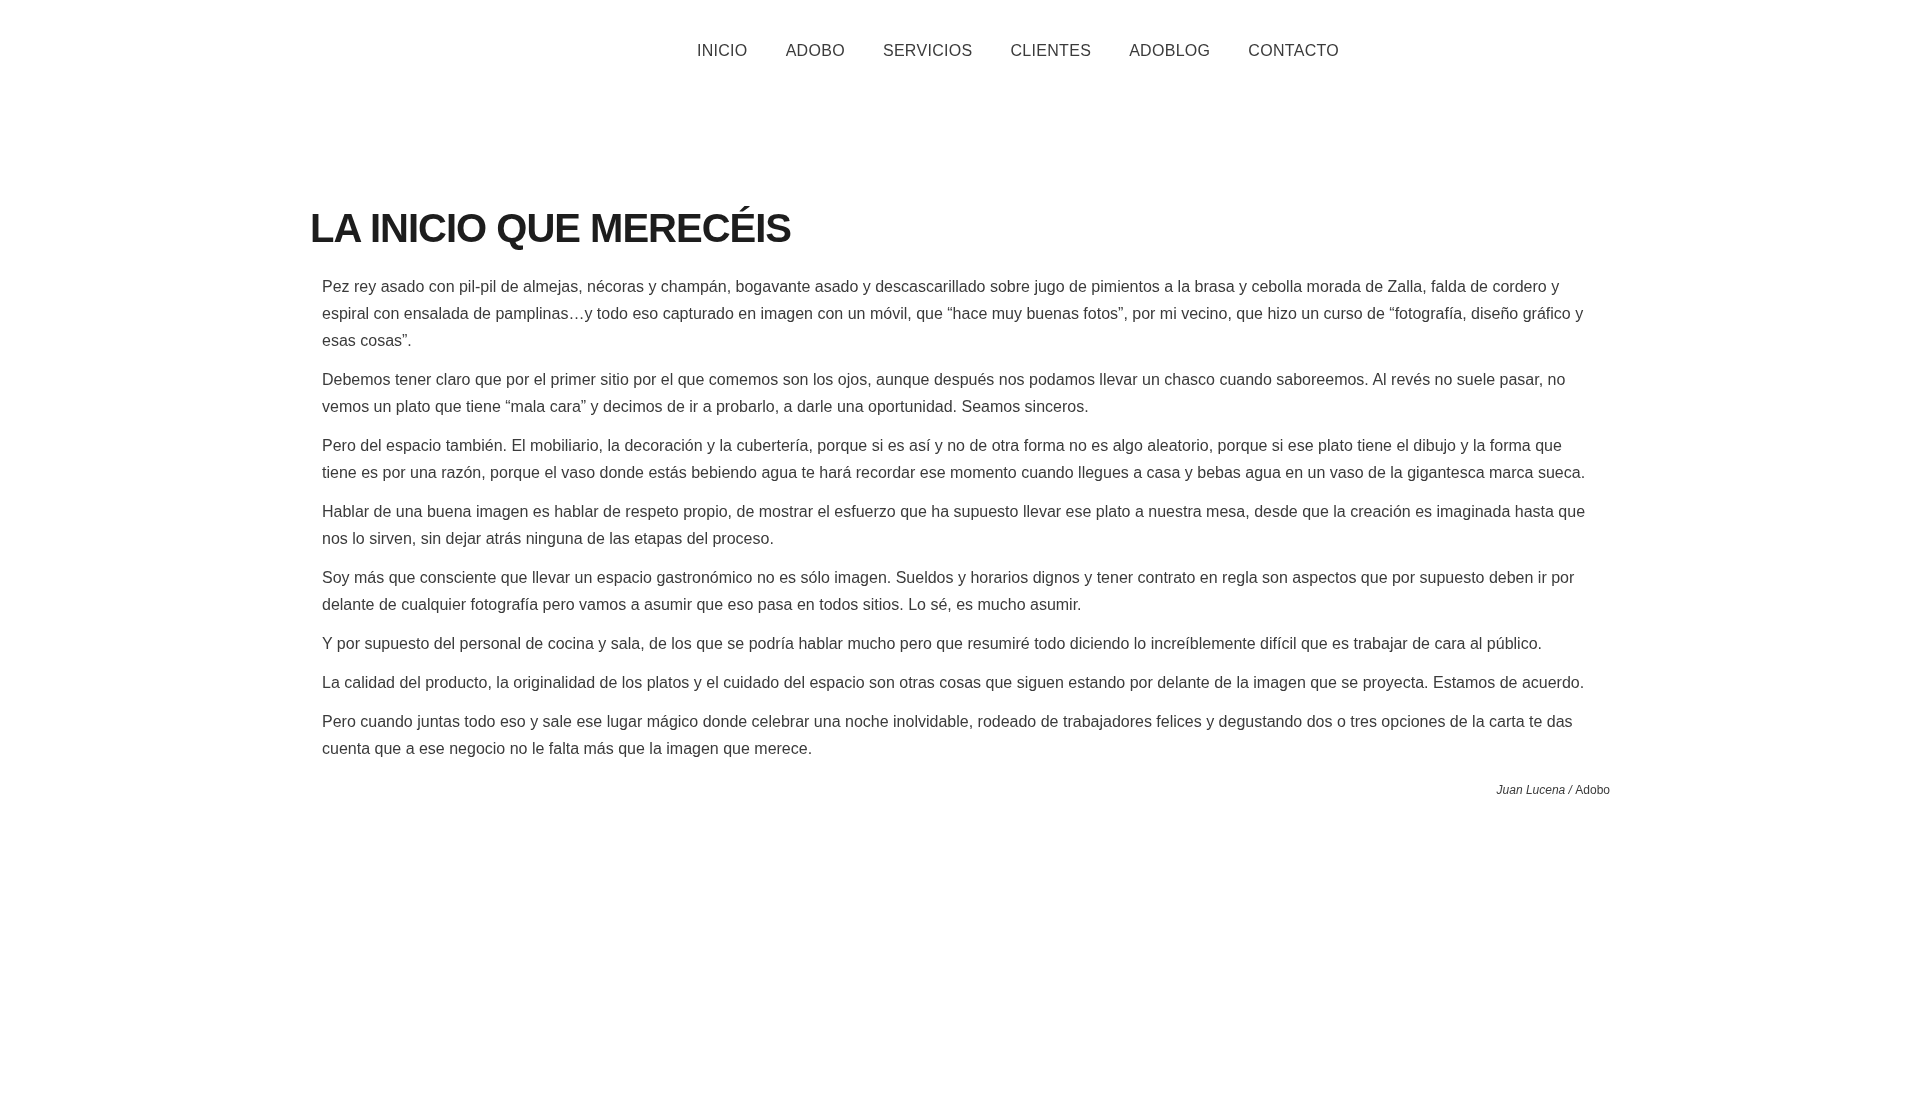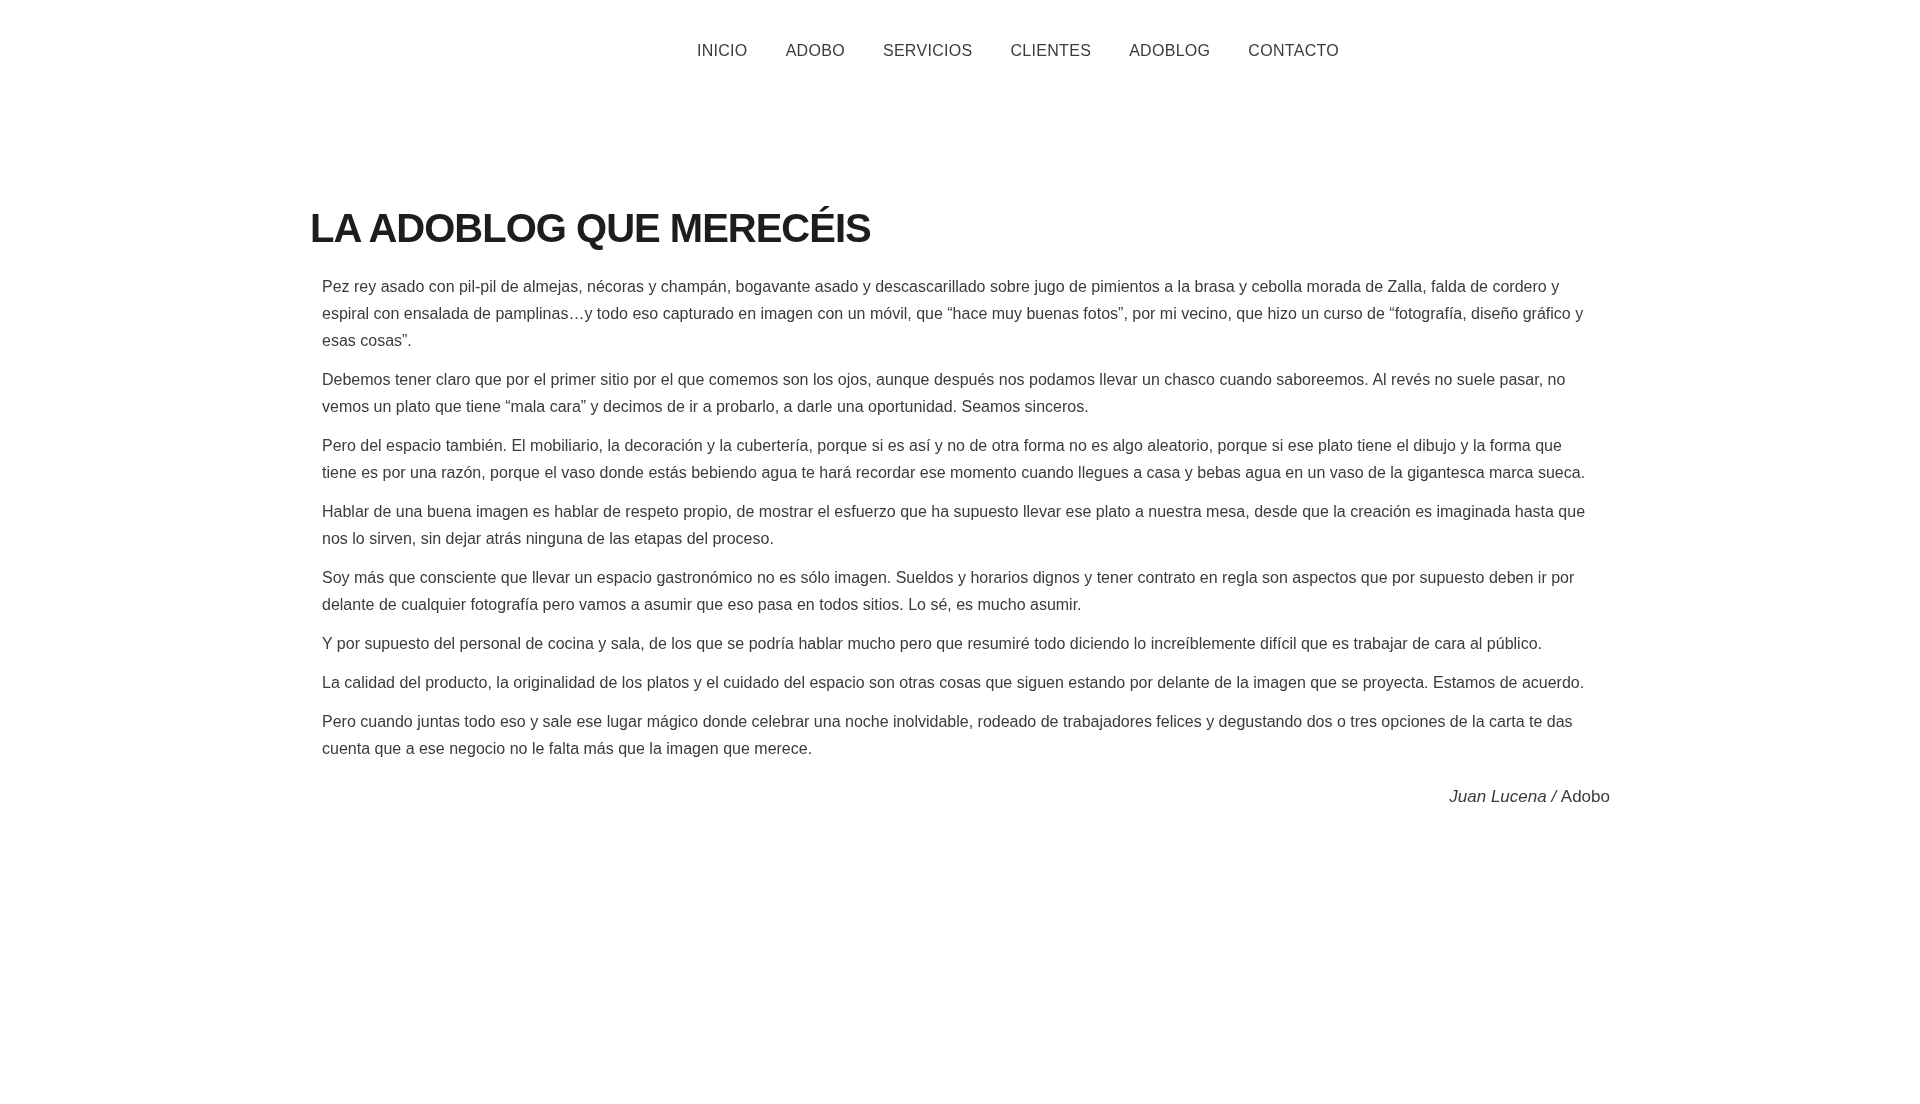--- a/index.html
+++ b/index.html
@@ -46,23 +46,23 @@
     color: #1d1d1d;
   }
   .block p {
     margin: 12px;
     font-size: 16px;
     line-height: 27px;
     color: #3b3b3b;
   }
   .block + .block { margin-top: 10px; }
   .attribution {
-    margin-top: 24px;
+    margin-top: 17px;
     text-align: right;
-    font-size: 17px;
+    font-size: 12px;
     line-height: 22px;
     color: #3b3b3b;
   }
   .attribution .author { font-style: italic; }
   
   .footer {
     margin-top: 314px;
     padding-bottom: 48px;
     text-align: center;
     font-size: 15px;
@@ -85,21 +85,21 @@
     <a>INICIO</a>
     <a>ADOBO</a>
     <a>SERVICIOS</a>
     <a>CLIENTES</a>
     <a>ADOBLOG</a>
     <a>CONTACTO</a>
   </nav>
 
   <main class="content">
 
-    <h1 class="title">LA ADOBLOG QUE MERECÉIS</h1>
+    <h1 class="title">LA INICIO QUE MERECÉIS</h1>
 
     <div class="block">
       <p>Pez rey asado con pil-pil de almejas, nécoras y champán, bogavante asado y descascarillado sobre jugo de pimientos a la brasa y cebolla morada de Zalla, falda de cordero y espiral con ensalada de pamplinas…y todo eso capturado en imagen con un móvil, que “hace muy buenas fotos”, por mi vecino, que hizo un curso de “fotografía, diseño gráfico y esas cosas”.</p>
       <p>Debemos tener claro que por el primer sitio por el que comemos son los ojos, aunque después nos podamos llevar un chasco cuando saboreemos. Al revés no suele pasar, no vemos un plato que tiene “mala cara” y decimos de ir a probarlo, a darle una oportunidad. Seamos sinceros.</p>
     </div>
 
     <div class="block">
       <p>Pero del espacio también. El mobiliario, la decoración y la cubertería, porque si es así y no de otra forma no es algo aleatorio, porque si ese plato tiene el dibujo y la forma que tiene es por una razón, porque el vaso donde estás bebiendo agua te hará recordar ese momento cuando llegues a casa y bebas agua en un vaso de la gigantesca marca sueca.</p>
       <p>Hablar de una buena imagen es hablar de respeto propio, de mostrar el esfuerzo que ha supuesto llevar ese plato a nuestra mesa, desde que la creación es imaginada hasta que nos lo sirven, sin dejar atrás ninguna de las etapas del proceso.</p>
       <p>Soy más que consciente que llevar un espacio gastronómico no es sólo imagen. Sueldos y horarios dignos y tener contrato en regla son aspectos que por supuesto deben ir por delante de cualquier fotografía pero vamos a asumir que eso pasa en todos sitios. Lo sé, es mucho asumir.</p>

